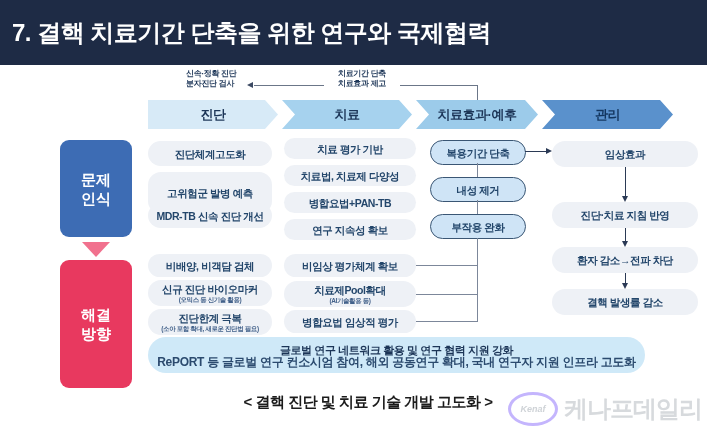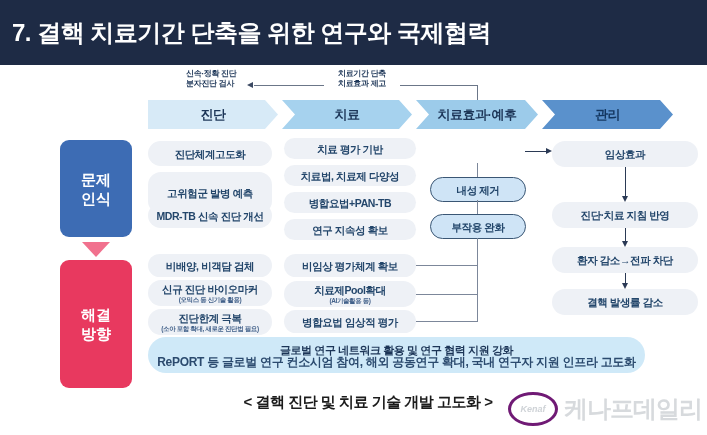--- a/index.html
+++ b/index.html
@@ -47,21 +47,21 @@
   
   .global-box{position:absolute;left:148px;top:337px;width:497px;height:36px;border-radius:18px;
               display:flex;flex-direction:column;align-items:center;justify-content:center;text-align:center;}
   .global-title{color:#1c3557;font-size:11px;font-weight:bold;letter-spacing:-0.4px;line-height:13px;}
   .global-sub{color:#2b4a6e;font-size:12px;font-weight:600;letter-spacing:-0.3px;line-height:9px;margin-top:1px;}
 
   
   .caption{position:absolute;left:148px;top:393px;width:440px;text-align:center;color:#1b1b1b;
            font-size:15px;font-weight:bold;letter-spacing:-0.5px;}
   .watermark{position:absolute;left:508px;top:392px;display:flex;align-items:center;gap:6px;}
-  .wm-logo{width:44px;height:28px;border:3px solid #701a75;border-radius:50%;display:flex;align-items:center;
+  .wm-logo{width:44px;height:28px;border:3px solid #c4b5fd;border-radius:50%;display:flex;align-items:center;
            justify-content:center;color:#cfd3d7;font-size:9px;font-weight:bold;font-style:italic;}
   .wm-text{color:#d7dadd;font-size:24px;font-weight:800;letter-spacing:-1px;}
 </style>
 </head>
 <body>
 
 <div id="canvas">
 
   <div class="header" style="background: rgb(30, 43, 69);">
     <div class="header-title">7. 결핵 치료기간 단축을 위한 연구와 국제협력</div>
@@ -118,20 +118,23 @@
   <div class="pill pill-gray" style="left:284px;top:138px;width:132px;height:21px;">
       <span>치료 평가 기반</span>
     </div>
   <div class="pill pill-gray" style="left:284px;top:192px;width:132px;height:21px;">
       <span>병합요법+PAN-TB</span>
     </div>
   <div class="pill pill-gray" style="left:284px;top:219px;width:132px;height:21px;">
       <span>연구 지속성 확보</span>
     </div>
 
+  <div class="pill pill-blue" style="left:430px;top:140px;width:94px;height:23px;">
+      <span>복용기간 단축</span>
+    </div>
   <div class="pill pill-blue" style="left:430px;top:177px;width:94px;height:23px;">
       <span>내성 제거</span>
     </div>
   <div class="pill pill-blue" style="left:430px;top:214px;width:94px;height:23px;">
       <span>부작용 완화</span>
     </div>
   <div class="cline" style="left:477px;top:163px;width:1px;height:14px;"></div>
   <div class="cline" style="left:477px;top:200px;width:1px;height:14px;"></div>
   <div class="cline" style="left:477px;top:238px;width:1px;height:84px;"></div>
 

